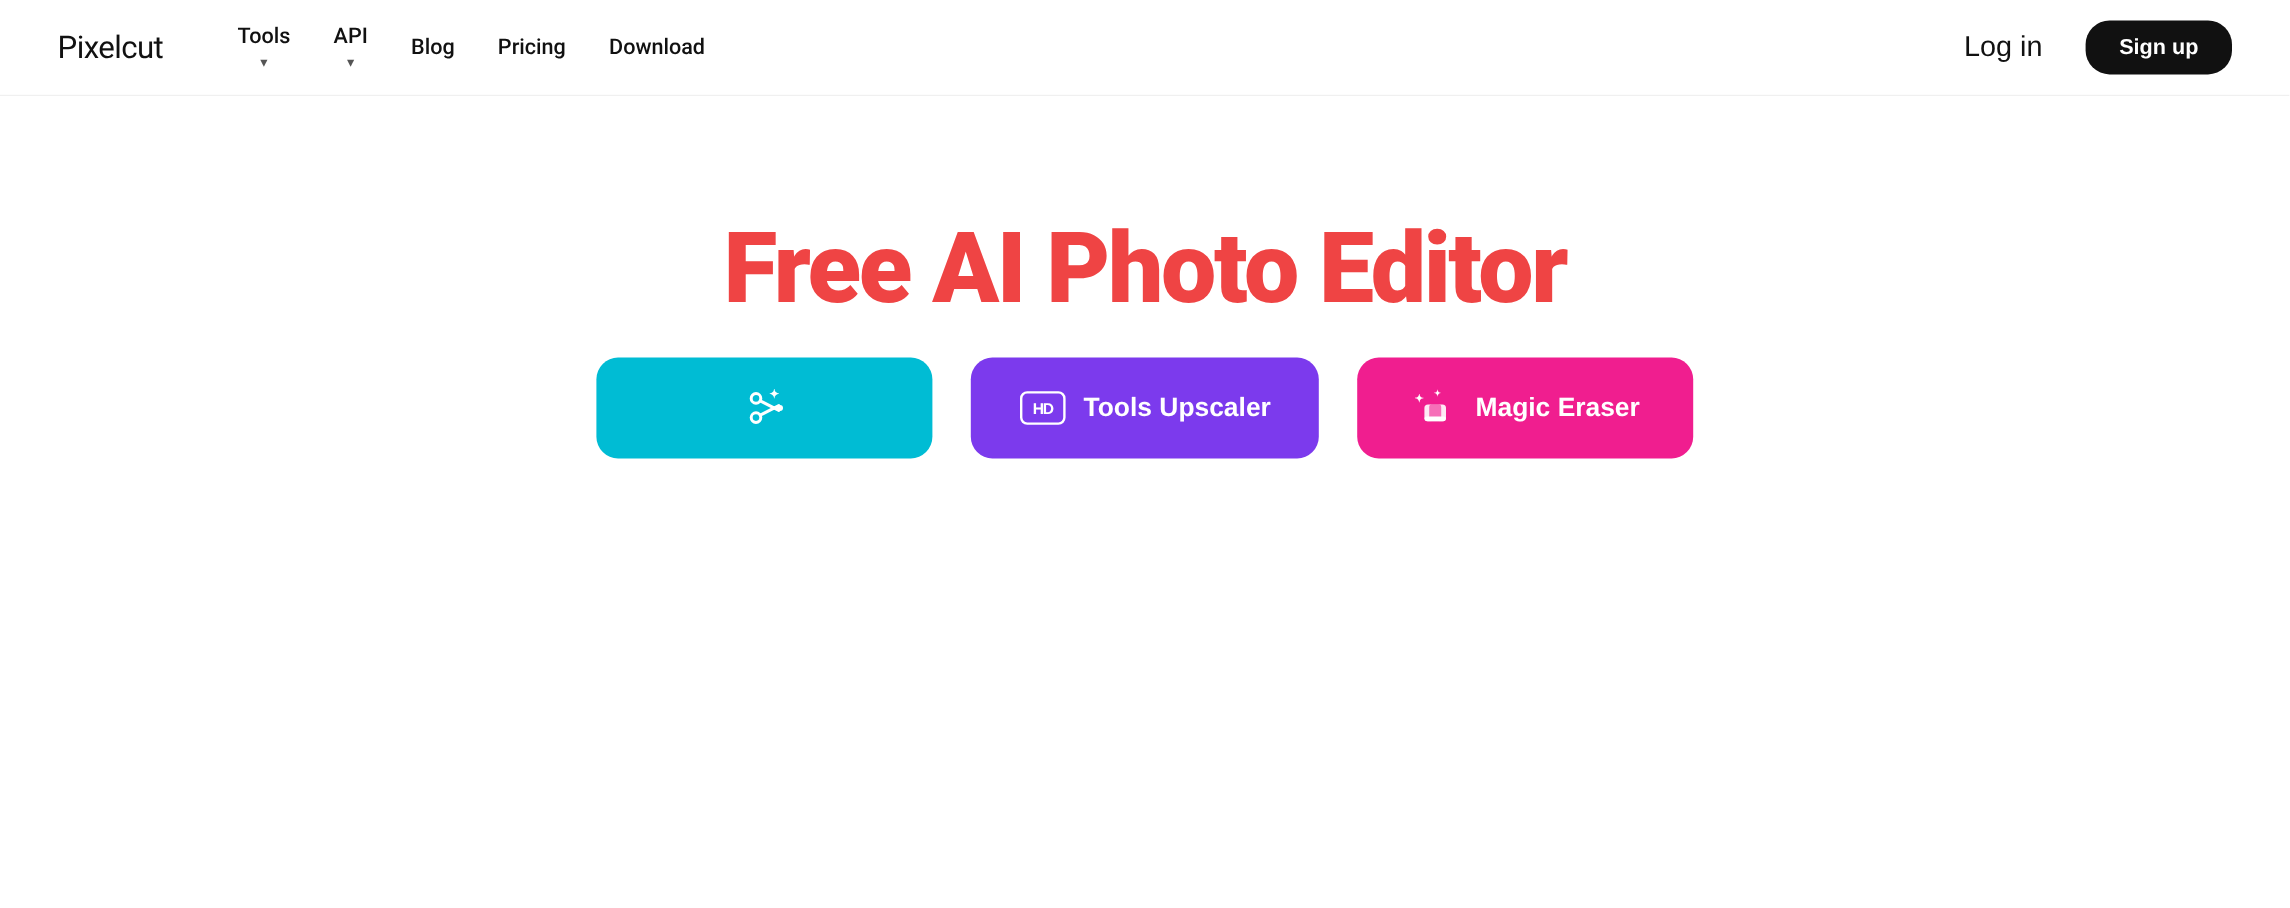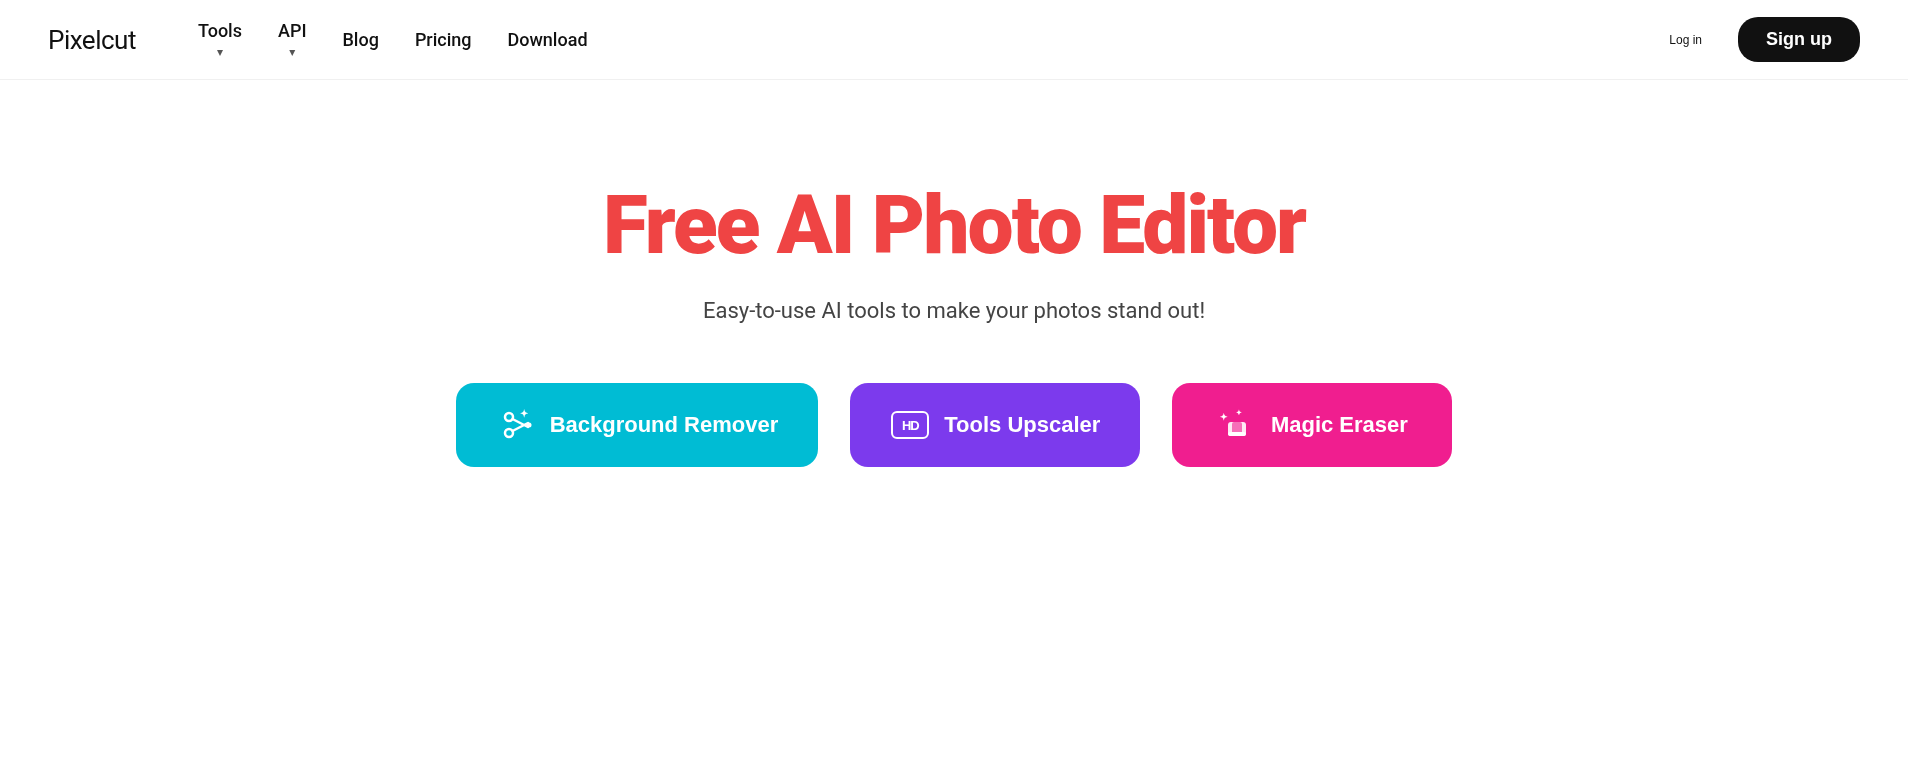--- a/index.html
+++ b/index.html
@@ -63,21 +63,21 @@
     }
 
     .nav-auth {
       display: flex;
       align-items: center;
       gap: 16px;
       margin-left: auto;
     }
 
     .btn-login {
-      font-size: 12px;
+      font-size: 24px;
       font-weight: 500;
       color: #111;
       padding: 10px 20px;
       cursor: pointer;
       border-radius: 8px;
       background: transparent;
       border: none;
       white-space: nowrap;
     }
 
@@ -217,38 +217,36 @@
   </div>
 
   <div class="nav-auth">
     <button class="btn-login">Log in</button>
     <button class="btn-signup">Sign up</button>
   </div>
 </nav>
 
 <section class="hero">
   <h1 class="hero-title">Free AI Photo Editor</h1>
-  <p class="hero-subtitle">Easy-to-use AI tools to make your photos stand out!</p>
 
   <div class="tool-buttons">
 
     <button class="tool-btn tool-btn-bg-remover">
       <span class="tool-btn-icon icon-scissors">
         <svg width="32" height="32" viewBox="0 0 32 32" fill="none" xmlns="http://www.w3.org/2000/svg">
           <circle cx="9" cy="8" r="4" stroke="white" stroke-width="2.5" fill="none"></circle>
           <circle cx="9" cy="24" r="4" stroke="white" stroke-width="2.5" fill="none"></circle>
           <line x1="12.5" y1="10" x2="28" y2="18" stroke="white" stroke-width="2.5" stroke-linecap="round"></line>
           <line x1="12.5" y1="22" x2="28" y2="14" stroke="white" stroke-width="2.5" stroke-linecap="round"></line>
           <circle cx="29" cy="16" r="2.5" fill="white"></circle>
           <line x1="6" y1="8" x2="28" y2="18" stroke="white" stroke-width="0"></line>
 
           <text x="20" y="8" fill="white" font-size="10" font-weight="bold">✦</text>
         </svg>
       </span>
-      <span>Background Remover</span>
     </button>
 
     <button class="tool-btn tool-btn-upscaler">
       <span class="tool-btn-icon">
         <div class="icon-hd">HD</div>
       </span>
       <span>Tools Upscaler</span>
     </button>
 
     <button class="tool-btn tool-btn-eraser">

